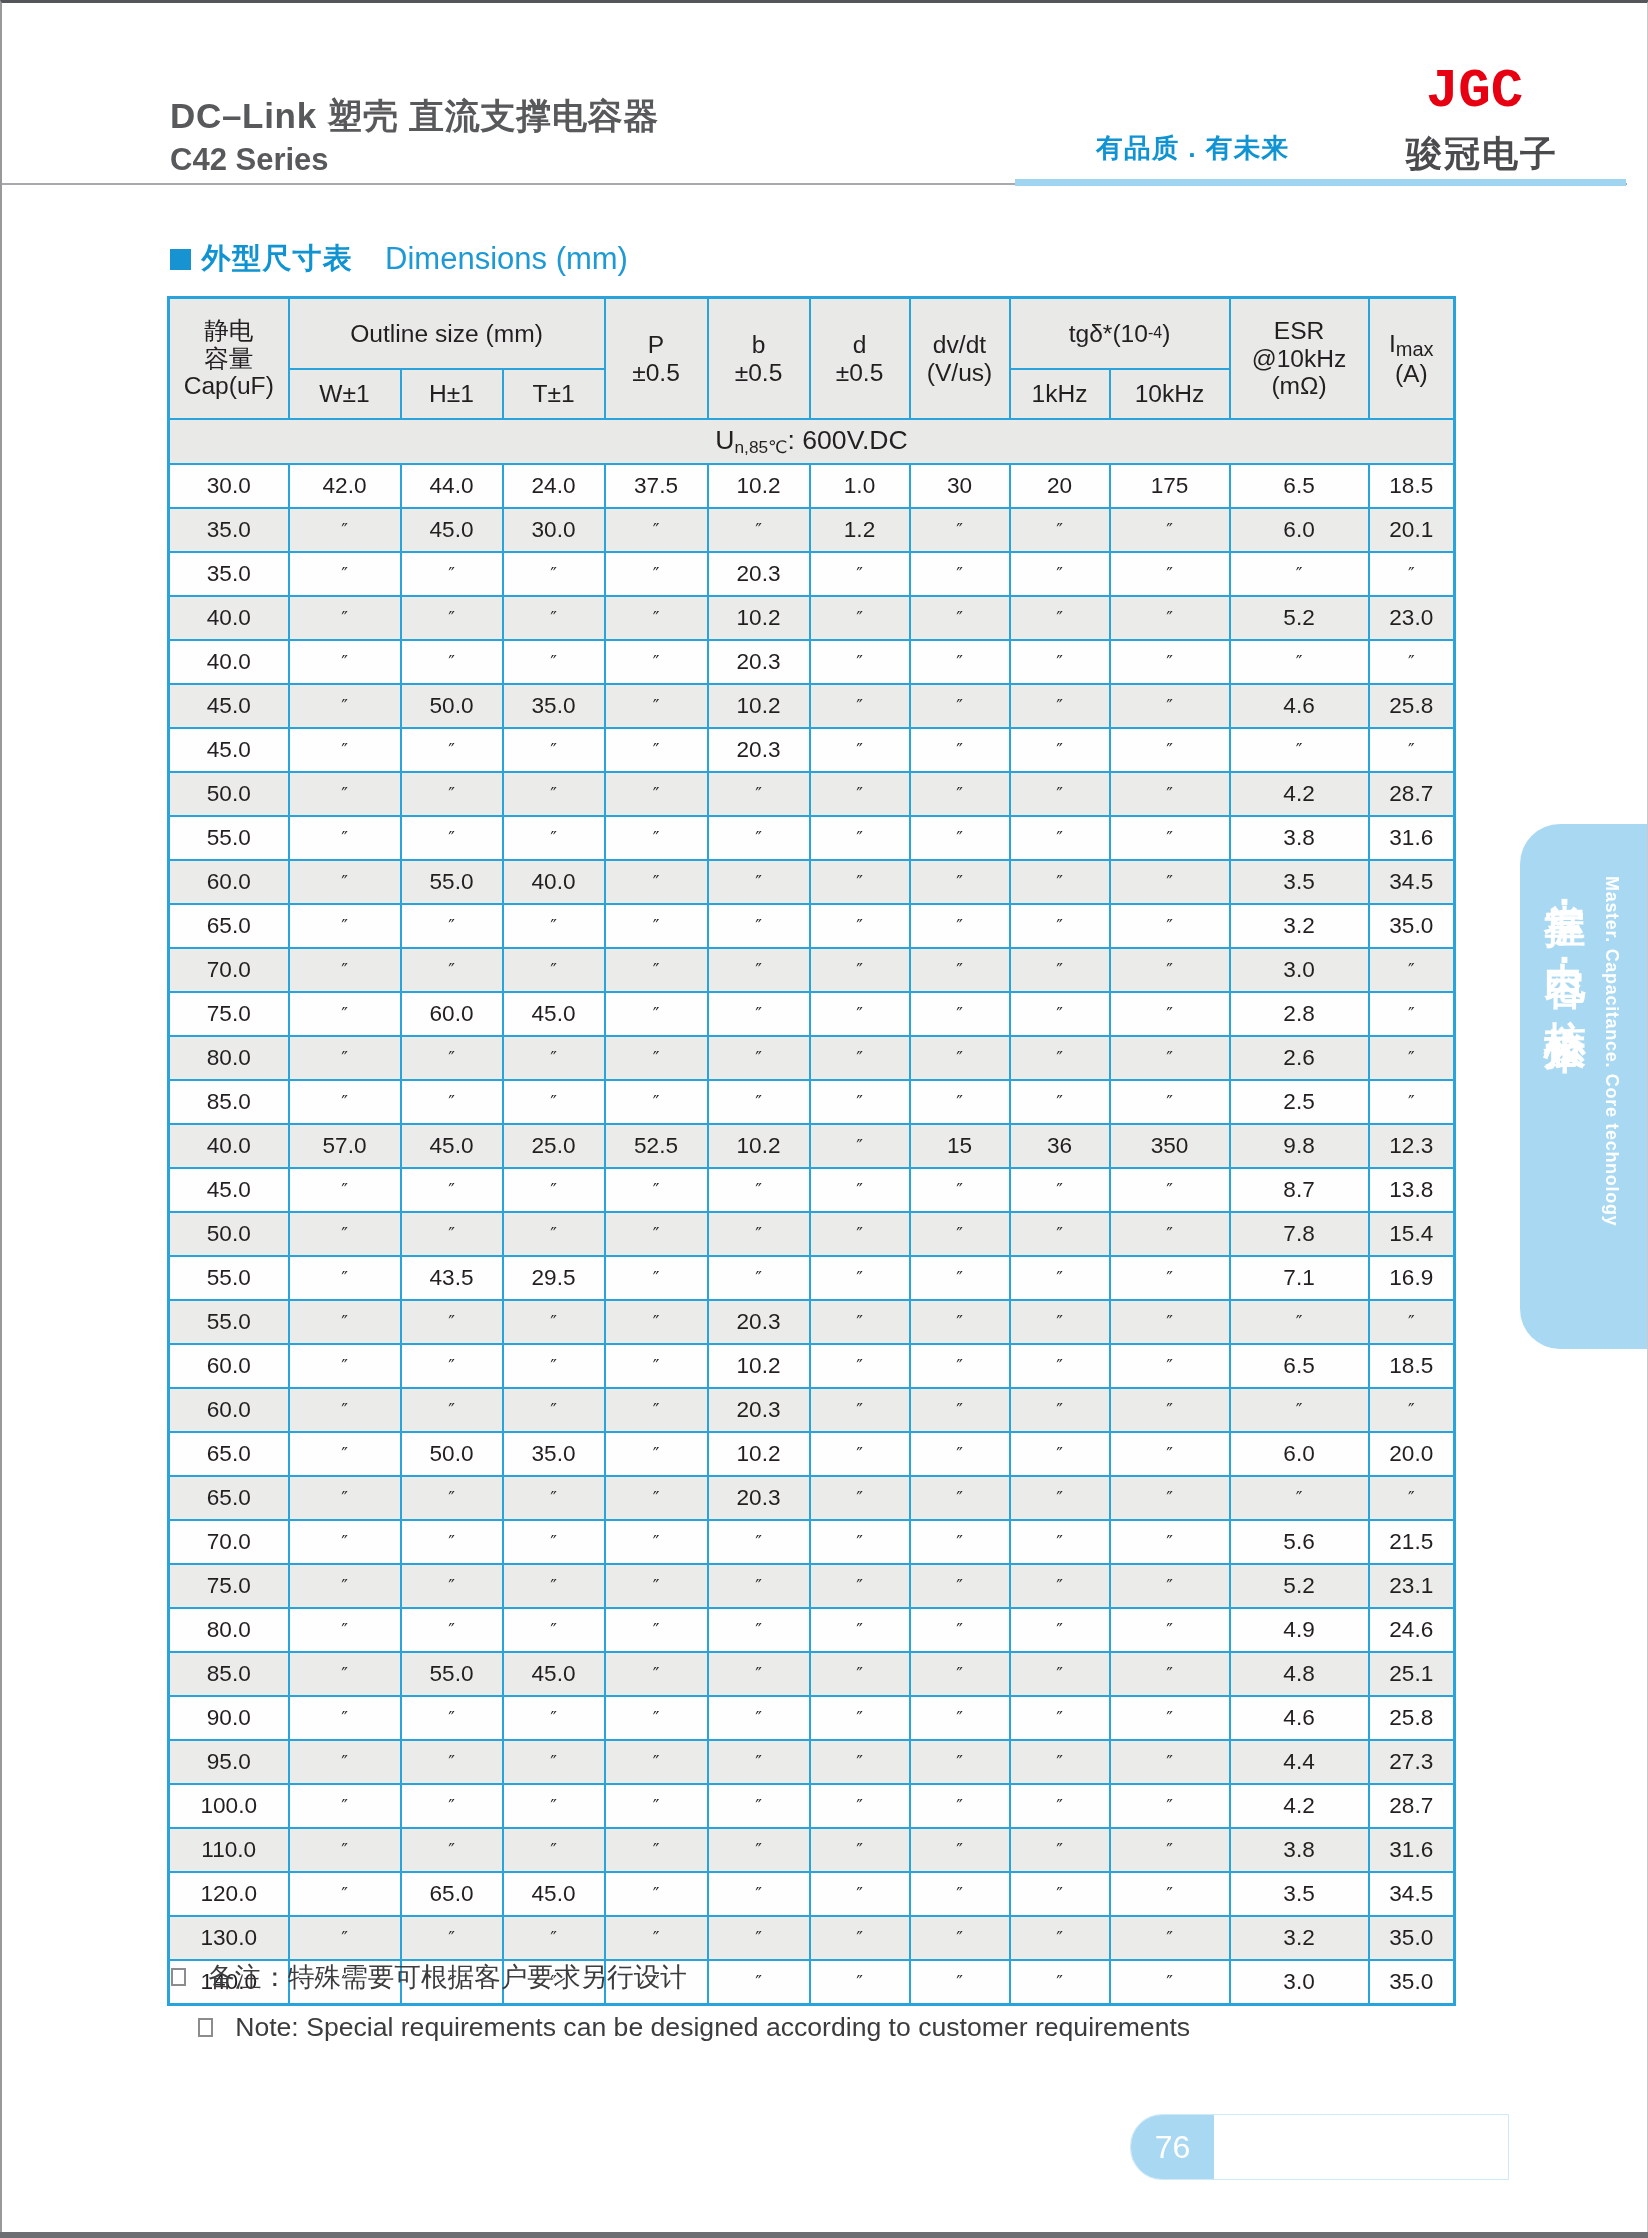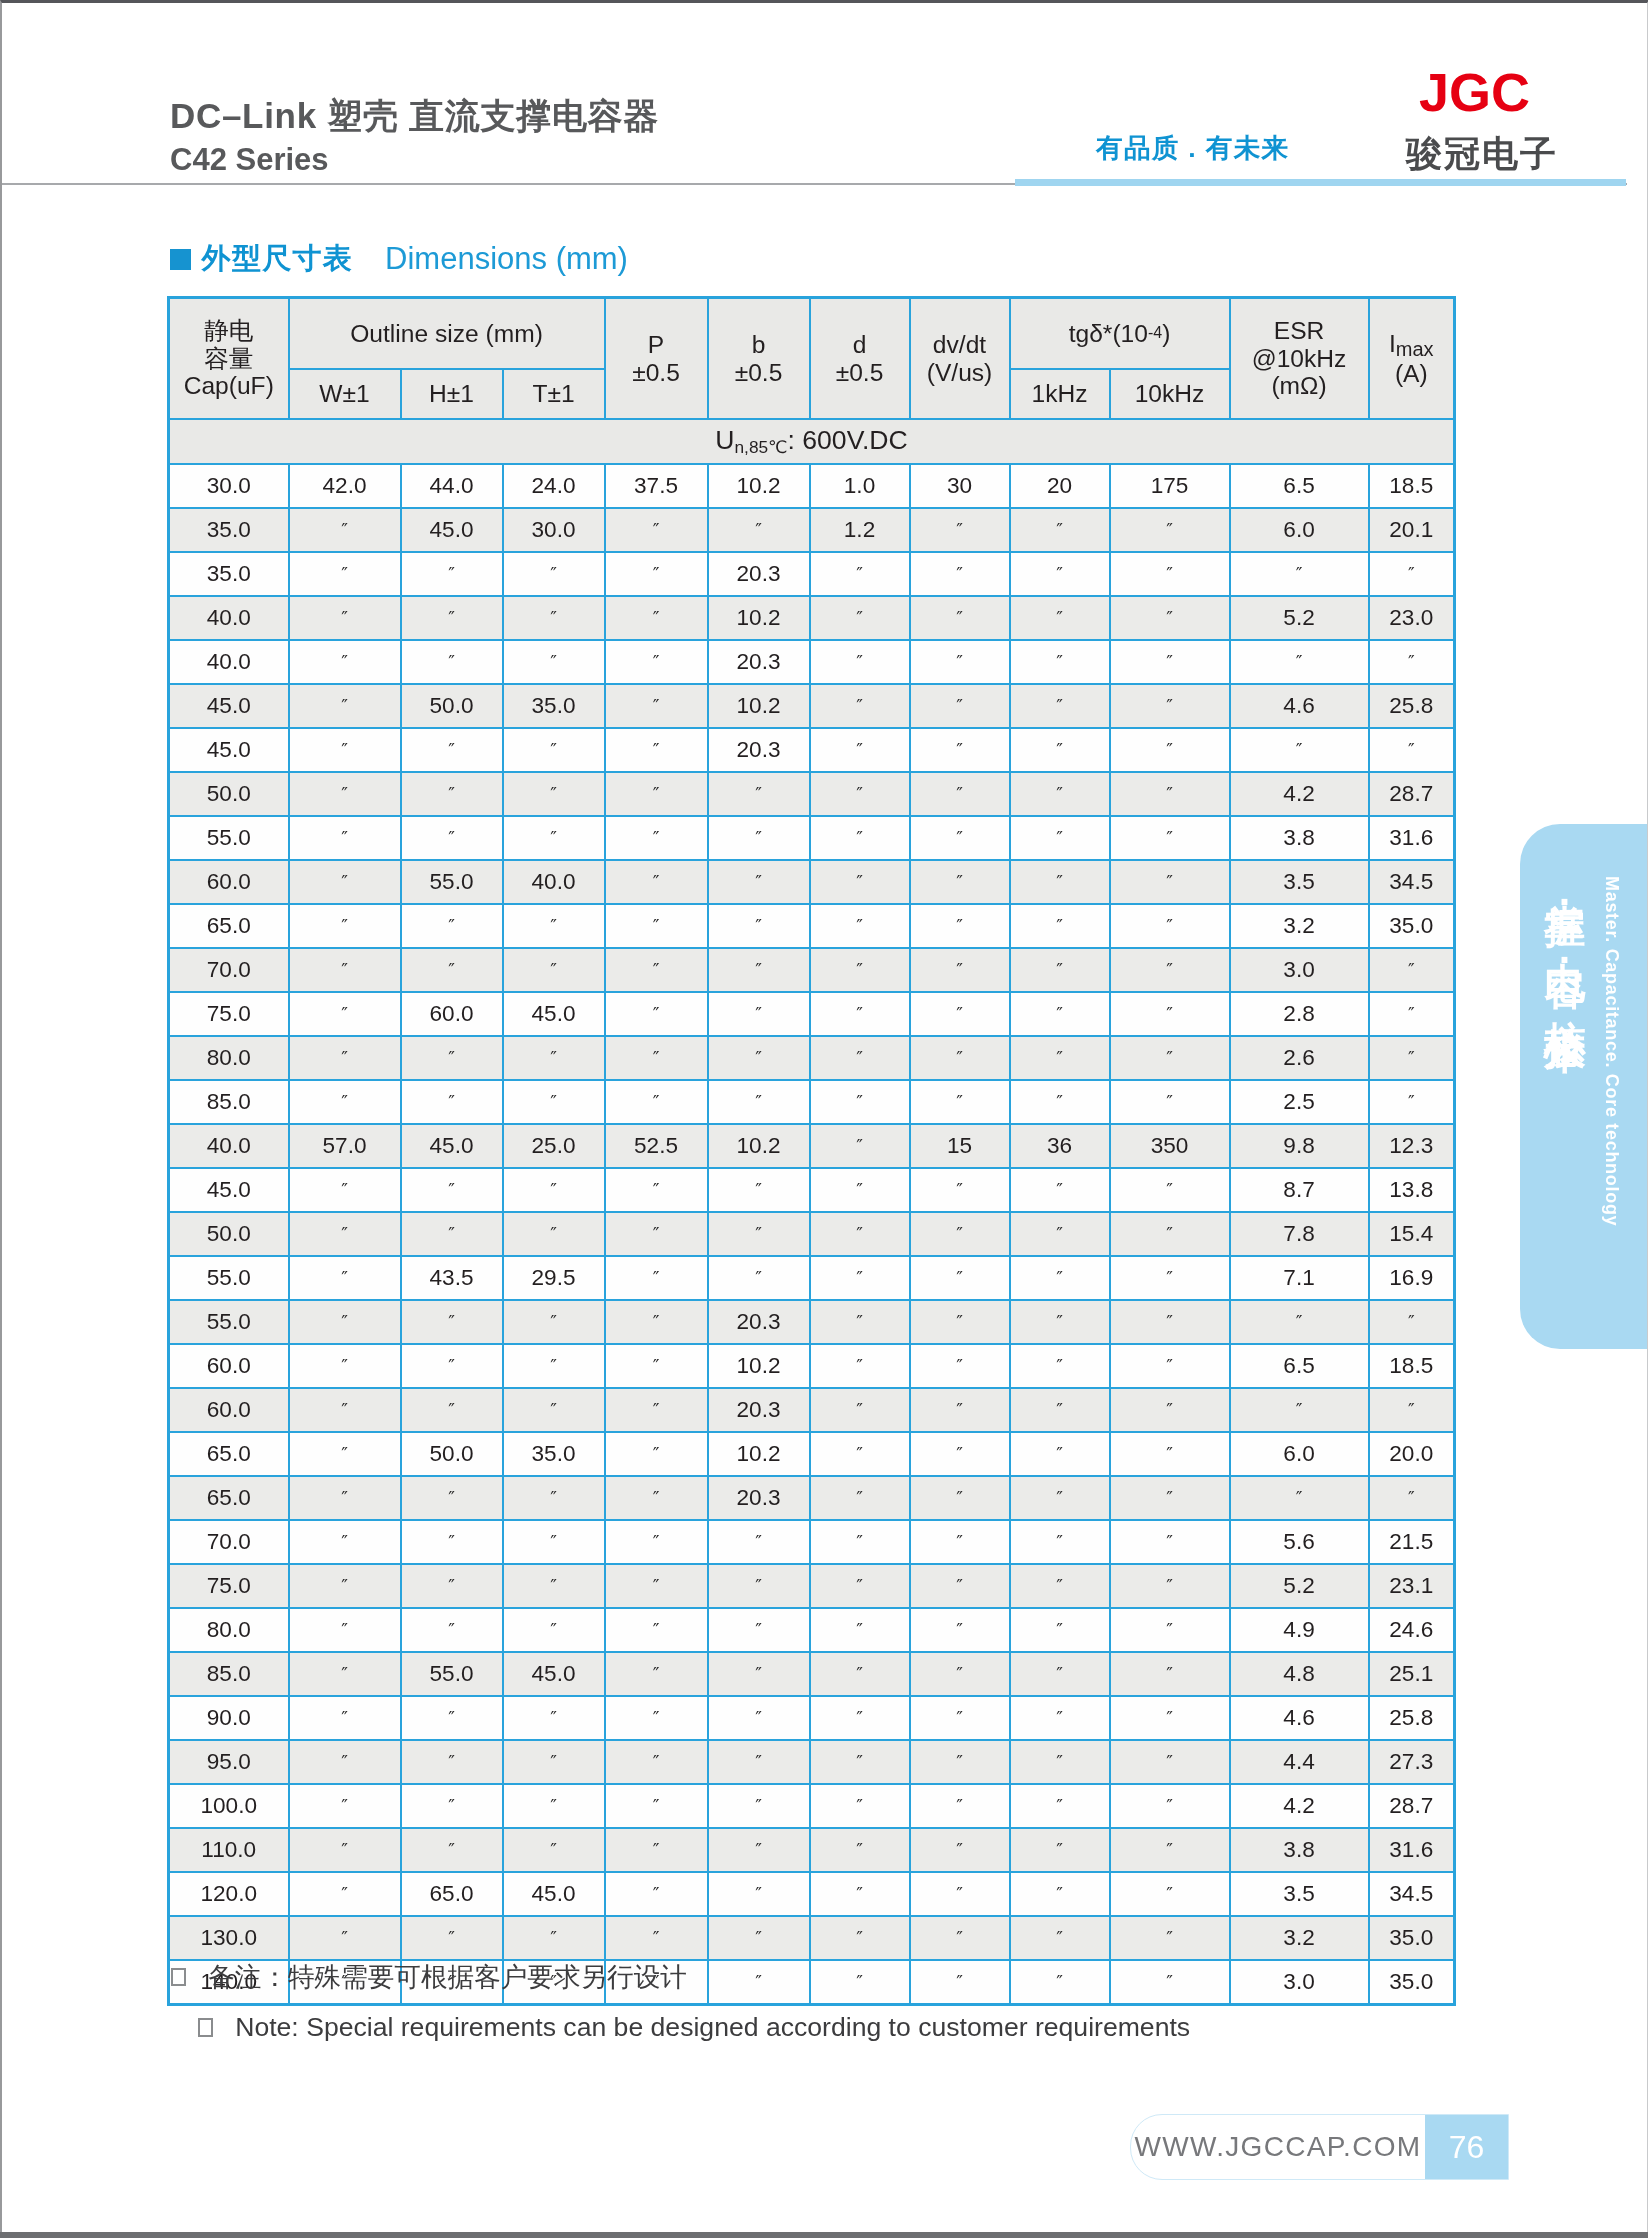--- a/index.html
+++ b/index.html
@@ -7,21 +7,21 @@
        font-family:"Liberation Sans","DejaVu Sans",sans-serif;color:#231f20;}
   .page-frame{position:absolute;inset:0;border-top:3.3px solid #55565a;border-left:2px solid #98999b;
               border-right:2px solid #c9cacc;pointer-events:none;z-index:50;}
   .bottom-bar{position:absolute;left:0;right:0;bottom:0;height:6.6px;background:#6d6e71;z-index:50;}
 
   
   .doc-title{position:absolute;left:170px;top:93px;font-size:35px;font-weight:bold;color:#58595b;letter-spacing:0.7px;}
   .doc-series{position:absolute;left:170px;top:142px;font-size:31px;font-weight:bold;color:#58595b;}
   .slogan{position:absolute;left:1096px;top:130px;font-size:26.6px;font-weight:bold;color:#0f93d2;letter-spacing:1.3px;}
   .logo-jgc{position:absolute;left:1395px;top:61px;width:159px;text-align:center;
-            font-family:Liberation Sans, sans-serif;font-size:54px;font-weight:bold;color:#e60012;}
+            font-family:Liberation Mono, monospace;font-size:54px;font-weight:bold;color:#e60012;}
   .logo-cn{position:absolute;left:1379px;top:130px;width:179px;text-align:right;
            font-size:36px;font-weight:bold;color:#4a4b4d;letter-spacing:2px;}
   .header-rule-gray{position:absolute;left:2px;top:183px;width:1625px;height:2px;background:#a7a9ac;}
   .header-rule-blue{position:absolute;left:1015px;top:179px;width:611px;height:7.3px;background:#9fd5f0;}
 
   
   .section-title{position:absolute;left:170px;top:239px;display:flex;align-items:center;}
   .blue-square{width:21px;height:21px;background:#1693d0;margin-right:10.6px;}
   .sec-zh{font-size:29px;font-weight:bold;color:#0f93d2;letter-spacing:1.3px;}
   .sec-en{font-size:31px;color:#1d9ad6;margin-left:32px;}
@@ -648,16 +648,15 @@
   <span class="note-bullet"></span>
   <span>Note: Special requirements can be designed according to customer requirements</span>
 </div>
 
 <div class="side-tab">
   <div class="side-tab-zh">掌握·电容·核心技术</div>
   <div class="side-tab-en">Master. Capacitance. Core technology</div>
 </div>
 
 <div class="footer-pill">
-  <div class="footer-url">WWW.JGCCAP.COM</div>
   <div class="footer-page">76</div>
 </div>
 
 
 </body></html>

